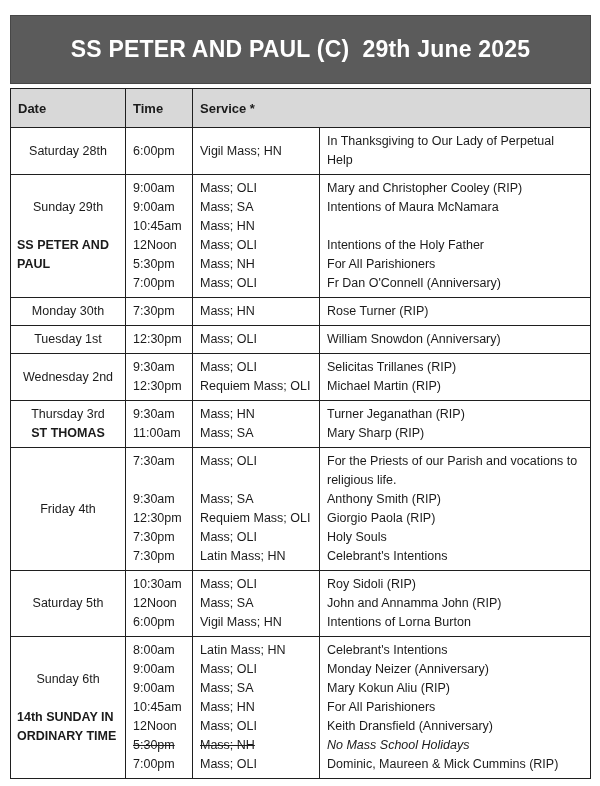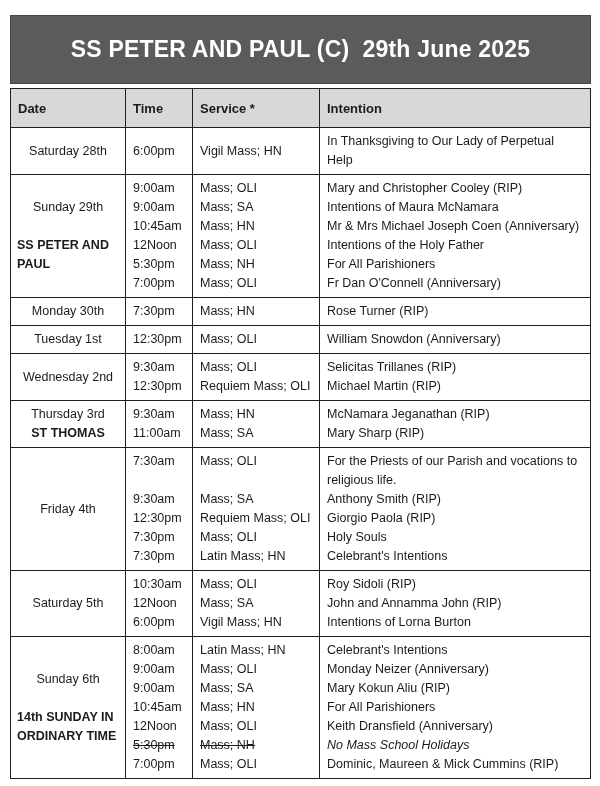--- a/index.html
+++ b/index.html
@@ -84,21 +84,20 @@
 <div class="page">
 
   <div class="title-bar">SS PETER AND PAUL (C)  29th June 2025</div>
 
   <div class="schedule">
 
     <div class="head-row">
       <div class="head-cell">Date</div>
       <div class="head-cell">Time</div>
       <div class="head-cell">Service *</div>
-      <div class="head-cell">Intention</div>
     </div>
 
     <div>
         <div class="row center">
           <div class="date-cell">
             <div class="date-label">Saturday 28th</div>
           </div>
           <div class="entries">
             <div class="entry first last">
               <div class="tcell">
@@ -125,21 +124,20 @@
               <div class="icell"><span>Mary and Christopher Cooley (RIP)</span></div>
             </div>
             <div class="entry">
               <div class="tcell"><span>9:00am</span></div>
               <div class="scell"><span>Mass; SA</span></div>
               <div class="icell"><span>Intentions of Maura McNamara</span></div>
             </div>
             <div class="entry">
               <div class="tcell"><span>10:45am</span></div>
               <div class="scell"><span>Mass; HN</span></div>
-              <div class="icell"><span>Mr &amp; Mrs Michael Joseph Coen (Anniversary)</span></div>
             </div>
             <div class="entry">
               <div class="tcell"><span>12Noon</span></div>
               <div class="scell"><span>Mass; OLI</span></div>
               <div class="icell"><span>Intentions of the Holy Father</span></div>
             </div>
             <div class="entry">
               <div class="tcell"><span>5:30pm</span></div>
               <div class="scell"><span>Mass; NH</span></div>
               <div class="icell"><span>For All Parishioners</span></div>
@@ -206,21 +204,21 @@
         </div>
         <div class="row">
           <div class="date-cell">
             <div class="date-label">Thursday 3rd</div>
             <div class="date-sub">ST THOMAS</div>
           </div>
           <div class="entries">
             <div class="entry first">
               <div class="tcell"><span>9:30am</span></div>
               <div class="scell"><span>Mass; HN</span></div>
-              <div class="icell"><span>McNamara Jeganathan (RIP)</span></div>
+              <div class="icell"><span>Turner Jeganathan (RIP)</span></div>
             </div>
             <div class="entry last">
               <div class="tcell"><span>11:00am</span></div>
               <div class="scell"><span>Mass; SA</span></div>
               <div class="icell"><span>Mary Sharp (RIP)</span></div>
             </div>
           </div>
         </div>
         <div class="row">
           <div class="date-cell">

